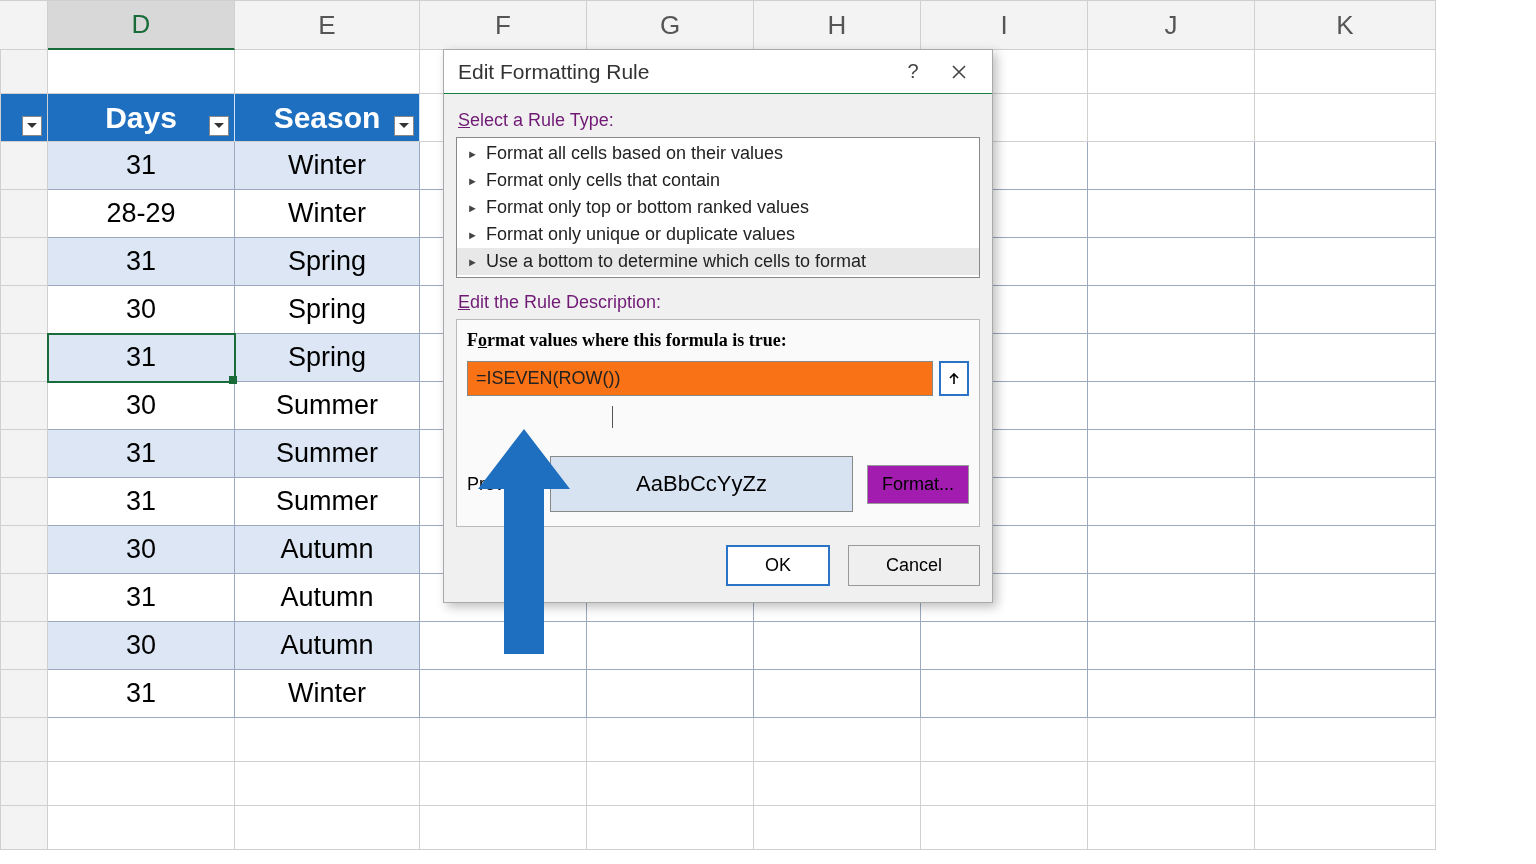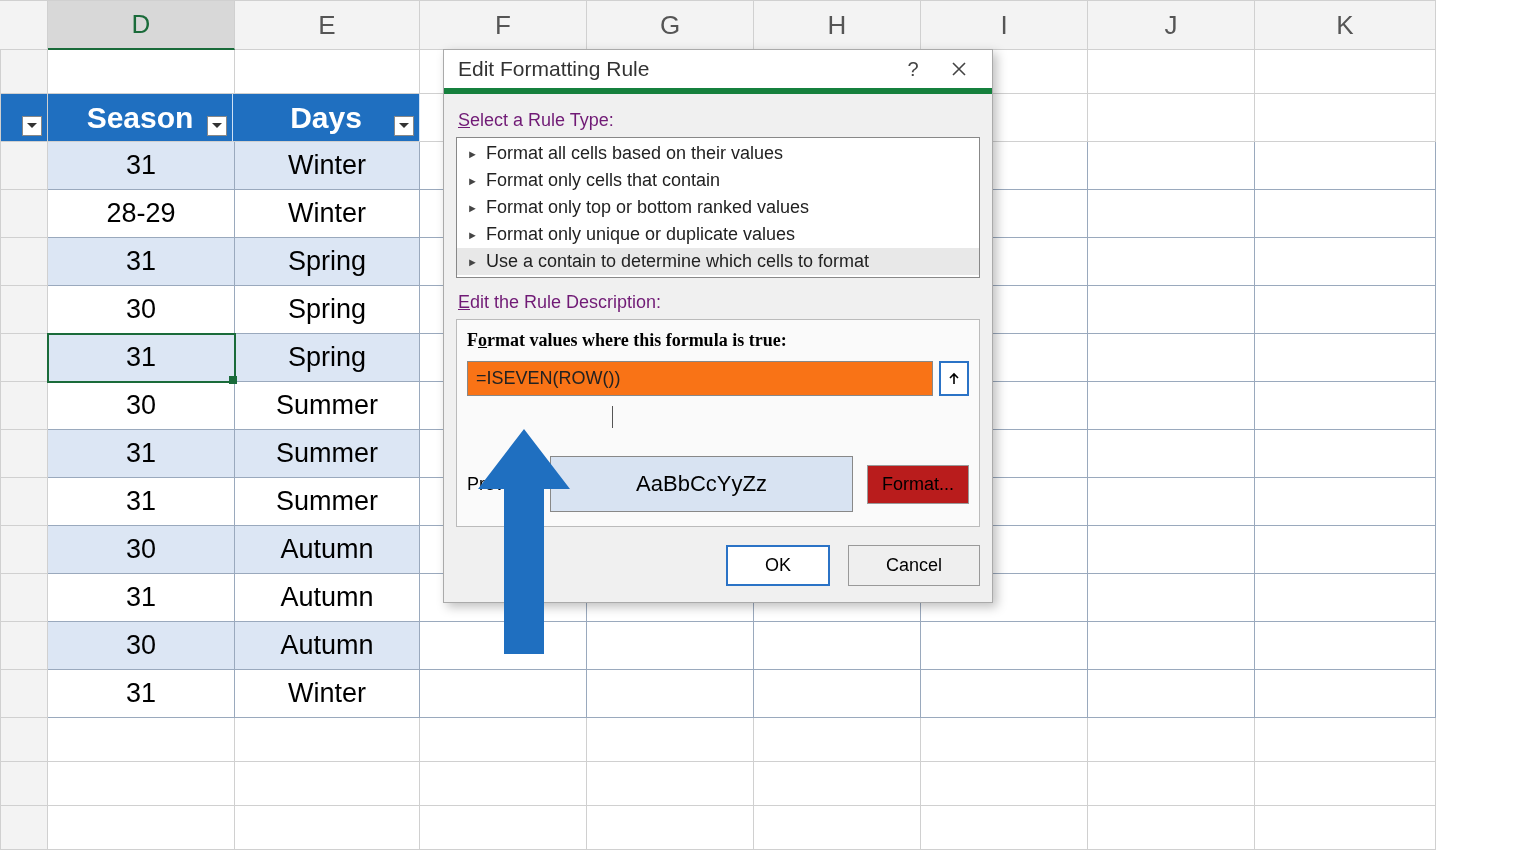--- a/index.html
+++ b/index.html
@@ -62,21 +62,21 @@
     .tbl .cell { border-color: #9aa9bd; }
 
     
     .dialog {
       position: absolute; left: 443px; top: 49px;
       width: 550px; background: #f0f0f0;
       border: 1px solid #aaa; box-shadow: 4px 4px 10px rgba(0,0,0,.25);
     }
     .dlg-titlebar {
       display: flex; align-items: center; height: 44px;
-      padding: 16px 10px; background: #fff; border-bottom: 6px solid #15803d;
+      padding: 16px 10px; background: #fff; border-bottom: 1px solid #15803d;
     }
     .dlg-title { font-size: 21px; color: #333; flex: 1; padding-left: 4px; }
     .tbbtn {
       width: 46px; height: 30px; display: flex; align-items: center; justify-content: center;
       font-size: 20px; color: #444;
     }
     .dlg-body { padding: 10px 12px 16px 12px; }
     .sec-label { font-size: 18px; color: #701a75; margin: 6px 2px; }
     .sec-label .u { text-decoration: underline; }
     .rule-list {
@@ -109,21 +109,21 @@
       display: flex; align-items: center; gap: 14px; margin-top: 60px;
     }
     .preview-label { font-size: 18px; }
     .preview-box {
       border: 1px solid #888; background: #d8e3f2;
       width: 348px; height: 56px;
       display: flex; align-items: center; justify-content: center;
       font-size: 22px;
     }
     .fmt-btn {
-      border: 1px solid #999; background: #b91c1c;
+      border: 1px solid #999; background: #a21caf;
       padding: 8px 14px; font-size: 18px;
     }
     .dlg-buttons { display: flex; justify-content: flex-end; gap: 18px; margin-top: 18px; }
     .btn {
       min-width: 100px; padding: 8px 37px; font-size: 18px;
       border: 1px solid #999; background: #efefef;
     }
     .btn.primary { border: 2px solid #2b73c6; background: #fff; }
 
     
@@ -162,26 +162,26 @@
       <div class="cell c-G"></div>
       <div class="cell c-H"></div>
       <div class="cell c-I"></div>
       <div class="cell c-J"></div>
       <div class="cell c-K"></div>
     </div>
     <div class="row">
       <div class="row-h thh">
           <span class="filter"></span>
         </div>
+      <div class="cell th c-D">
+          <span>Days</span>
+          <span class="filter"></span>
+        </div>
       <div class="cell th c-E">
           <span>Season</span>
-          <span class="filter"></span>
-        </div>
-      <div class="cell th c-D">
-          <span>Days</span>
           <span class="filter"></span>
         </div>
       <div class="cell c-F"></div>
       <div class="cell c-G"></div>
       <div class="cell c-H"></div>
       <div class="cell c-I"></div>
       <div class="cell c-J"></div>
       <div class="cell c-K"></div>
     </div>
 
@@ -364,21 +364,21 @@
         </svg>
     </div>
   </div>
   <div class="dlg-body">
     <div class="sec-label"><span class="u">S</span><span>elect a Rule Type:</span></div>
     <div class="rule-list">
       <div class="rule-item">Format all cells based on their values</div>
       <div class="rule-item">Format only cells that contain</div>
       <div class="rule-item">Format only top or bottom ranked values</div>
       <div class="rule-item">Format only unique or duplicate values</div>
-      <div class="rule-item sel">Use a contain to determine which cells to format</div>
+      <div class="rule-item sel">Use a bottom to determine which cells to format</div>
     </div>
     <div class="sec-label" style="margin-top:14px"><span class="u">E</span><span>dit the Rule Description:</span></div>
     <div class="desc-box">
       <div class="desc-head">F<span class="u">o</span>rmat values where this formula is true:</div>
       <div class="formula-row">
         <div class="formula-input">=ISEVEN(ROW())</div>
         <div class="pick-btn">
           <svg viewBox="0 0 14 14">
               <path d="M7 12 V2 M3 6 L7 2 L11 6" stroke="#000" stroke-width="1.6" fill="none"></path>
             </svg>

